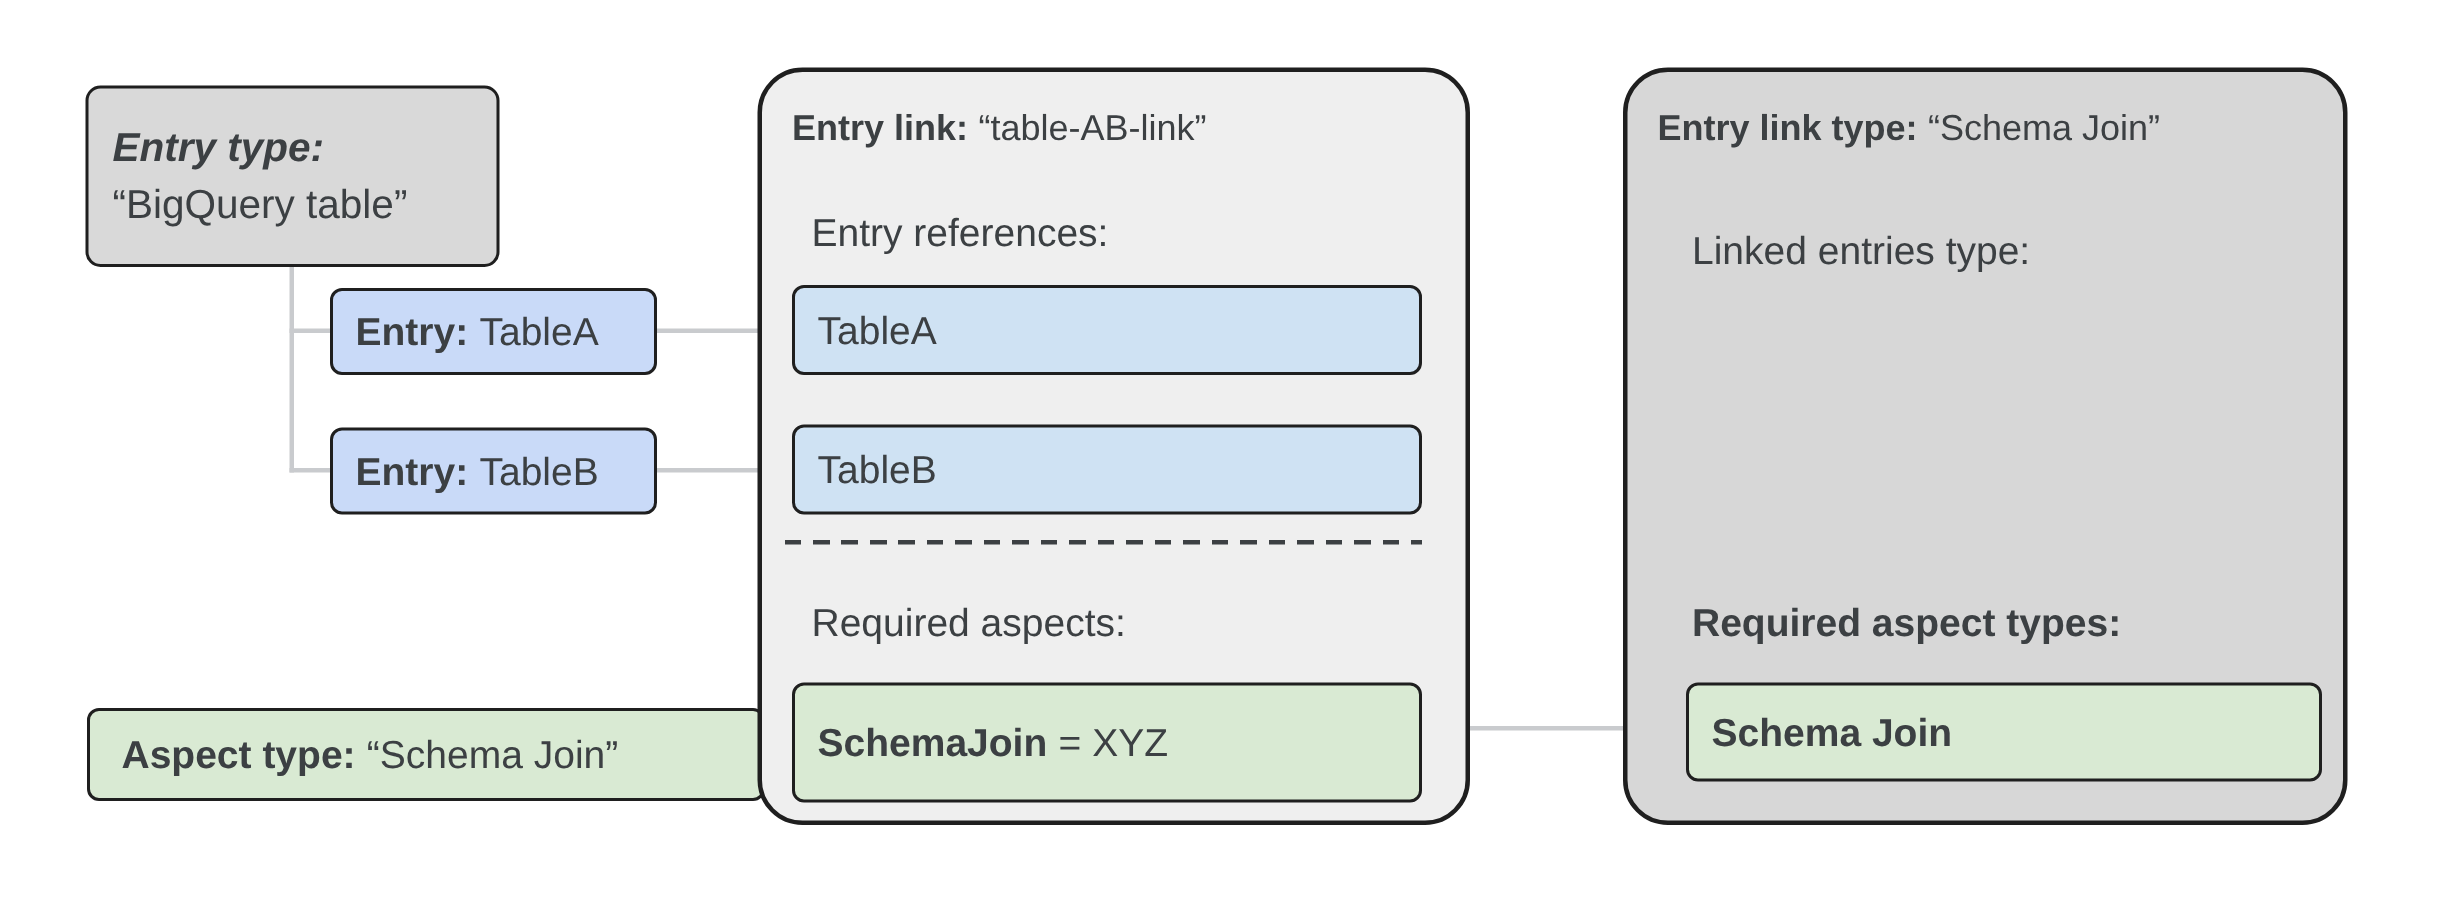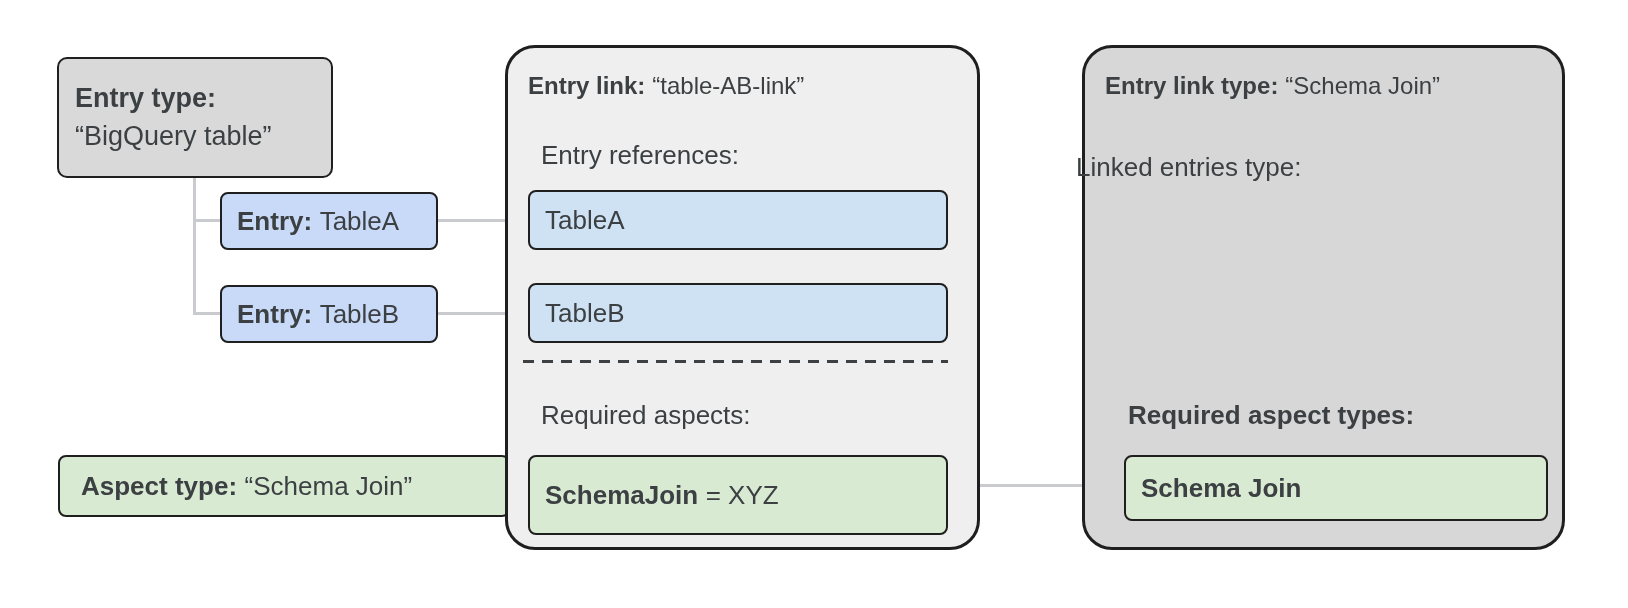--- a/index.html
+++ b/index.html
@@ -19,21 +19,21 @@
     padding:0 15px;font-size:26px;white-space:nowrap;line-height:1;
   }
   .box-gray{background:var(--gray-box,#d9d9d9);border-radius:10px;}
   .box-blue-entry{background:var(--blue-entry,#c9daf8);text-align:right;}
   .box-blue-ref{background:var(--blue-reference,#cfe2f3);}
   .box-green{background:var(--green,#d9ead3);}
   .lbl{font-weight:700;margin-right:0.29em;}
   .title{position:absolute;font-size:24px;white-space:nowrap;line-height:1.15;}
   .section-label{position:absolute;font-size:26px;white-space:nowrap;line-height:1.15;}
   .multiline{display:block;padding:11px 16px;font-size:27px;line-height:1.4;}
-  .multiline .lbl{display:block;margin:0;}
+  .multiline .lbl{display:block;margin:0;font-style:italic;}
   .multiline .val{display:block;}
   .connector{position:absolute;background:var(--connector,#c9cbce);}
   .dashed-divider{
     position:absolute;height:3px;
     background:repeating-linear-gradient(to right,var(--text,#3c4043) 0 11px,transparent 11px 19px);
   }
 </style>
 </head>
 <body>
 
@@ -57,21 +57,21 @@
   <div class="box box-blue-entry" style="left:220px;top:192px;width:218px;height:58px;">
     <span class="lbl">Entry:</span>
     <span>TableA</span>
   </div>
 
   <div class="box box-blue-entry" style="left:220px;top:285px;width:218px;height:58px;">
     <span class="lbl">Entry:</span>
     <span>TableB</span>
   </div>
 
-  <div class="box box-green" style="left:58px;top:455px;width:452px;height:62px;padding-left:21px;">
+  <div class="box box-green" style="left:58px;top:472px;width:452px;height:62px;padding-left:21px;">
     <span class="lbl">Aspect type:</span>
     <span>“Schema Join”</span>
   </div>
 
   <div class="panel panel-light" style="left:505px;top:45px;width:475px;height:505px;"></div>
 
   <div class="title" style="left:528px;top:72px;">
     <span class="lbl">Entry link:</span><span>“table-AB-link”</span>
   </div>
 
@@ -93,21 +93,21 @@
     <span class="lbl">SchemaJoin</span>
     <span>= XYZ</span>
   </div>
 
   <div class="panel panel-gray" style="left:1082px;top:45px;width:483px;height:505px;"></div>
 
   <div class="title" style="left:1105px;top:72px;">
     <span class="lbl">Entry link type:</span><span>“Schema Join”</span>
   </div>
 
-  <div class="section-label" style="left:1076px;top:153px;">Linked entries type:</div>
+  <div class="section-label" style="left:1128px;top:153px;">Linked entries type:</div>
 
 
   <div class="section-label" style="left:1128px;top:401px;font-weight:bold;">Required aspect types:</div>
 
   <div class="box box-green" style="left:1124px;top:455px;width:424px;height:66px;font-weight:700;">
     <span>Schema Join</span>
   </div>
 
 </div>
 

